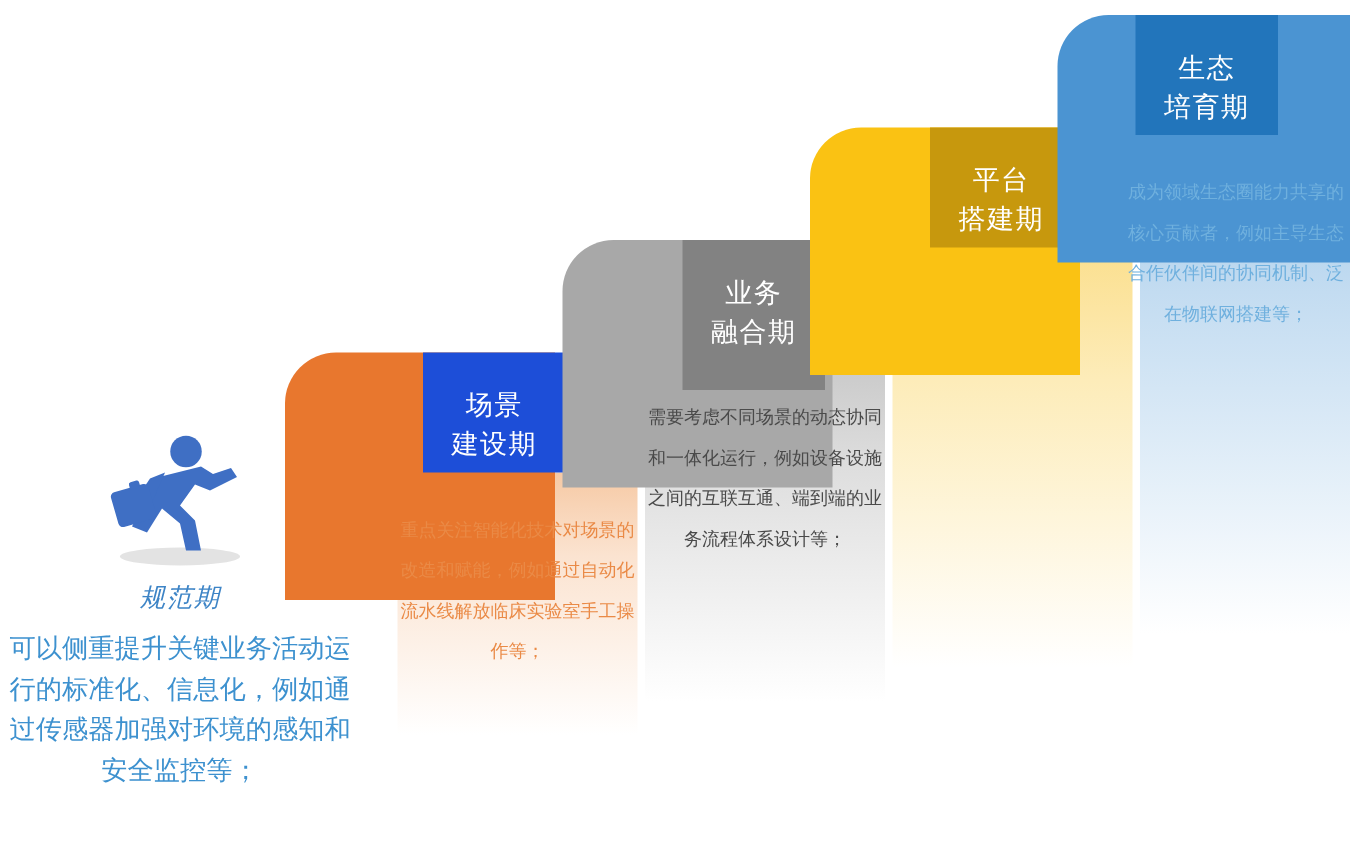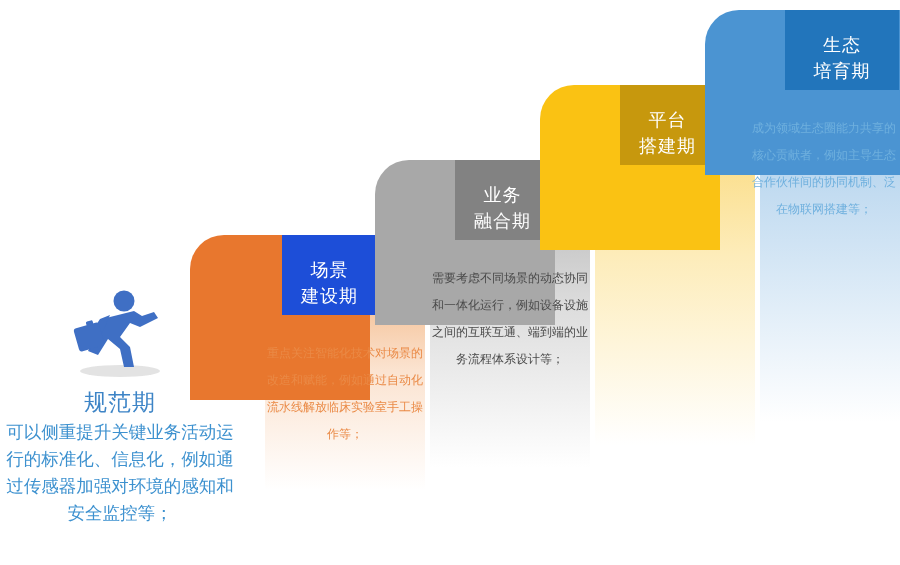--- a/index.html
+++ b/index.html
@@ -32,23 +32,24 @@
     top: 4px;
     width: 115px;
     height: 95px;
   }
   #stage0-label {
     position: absolute;
     left: 0;
     top: 102px;
     width: 240px;
     text-align: center;
-    font-size: 23px;
+    font-size: 17px;
     color: #3d84c6;
     letter-spacing: 1px;
+    font-style: italic;
   }
   #stage0-body {
     position: absolute;
     left: 4px;
     top: 134px;
     width: 232px;
     text-align: center;
     font-size: 17.5px;
     line-height: 27px;
     color: #3d91cf;
@@ -87,39 +88,39 @@
               background: #e8772e; }
   #s1-tab   { left: 282px; top: 235px; width: 95px;  height: 80px;
               background: #1d4ed8; }
   #s1-panel { left: 265px; top: 315px; width: 160px; height: 250px;
               background: linear-gradient(to bottom, #f6c9a4 0%, #fbe3d0 22%, #ffffff 70%, #ffffff 100%); }
   #s1-body  { left: 265px; top: 340px; width: 160px; color: #ea8a46; }
 
   
   #s2-block { left: 375px; top: 160px; width: 180px; height: 165px;
               background: #a8a8a8; }
-  #s2-tab   { left: 455px; top: 160px; width: 95px;  height: 80px;
+  #s2-tab   { left: 455px; top: 160px; width: 95px;  height: 100px;
               background: #828282; font-family: Liberation Serif, serif; }
   #s2-panel { left: 430px; top: 240px; width: 160px; height: 325px;
               background: linear-gradient(to bottom, #c9c9c9 0%, #dedede 22%, #ffffff 70%, #ffffff 100%); }
   #s2-body  { left: 430px; top: 265px; width: 160px; color: #4a4a4a; }
 
   
   #s3-block { left: 540px; top: 85px;  width: 180px; height: 165px;
               background: #fac213; }
   #s3-tab   { left: 620px; top: 85px;  width: 95px;  height: 80px;
               background: #c7980d; }
   #s3-panel { left: 595px; top: 165px; width: 160px; height: 400px;
               background: linear-gradient(to bottom, #fbdf8e 0%, #fdecb9 22%, #ffffff 70%, #ffffff 100%); }
   #s3-body  { left: 595px; top: 190px; width: 160px; color: #f5c20d; }
 
   
   #s4-block { left: 705px; top: 10px;  width: 195px; height: 165px;
               background: #4b94d2; }
-  #s4-tab   { left: 785px; top: 10px;  width: 114px;  height: 80px;
+  #s4-tab   { left: 757px; top: 10px;  width: 95px;  height: 80px;
               background: #2275bb; }
   #s4-panel { left: 760px; top: 90px;  width: 140px; height: 475px;
               background: linear-gradient(to bottom, #9fc8e8 0%, #c3dcf1 22%, #ffffff 70%, #ffffff 100%); }
   #s4-body  { left: 748px; top: 115px; width: 152px; color: #6fb0de; }
 </style>
 </head>
 <body>
 
 <div id="canvas">
 

